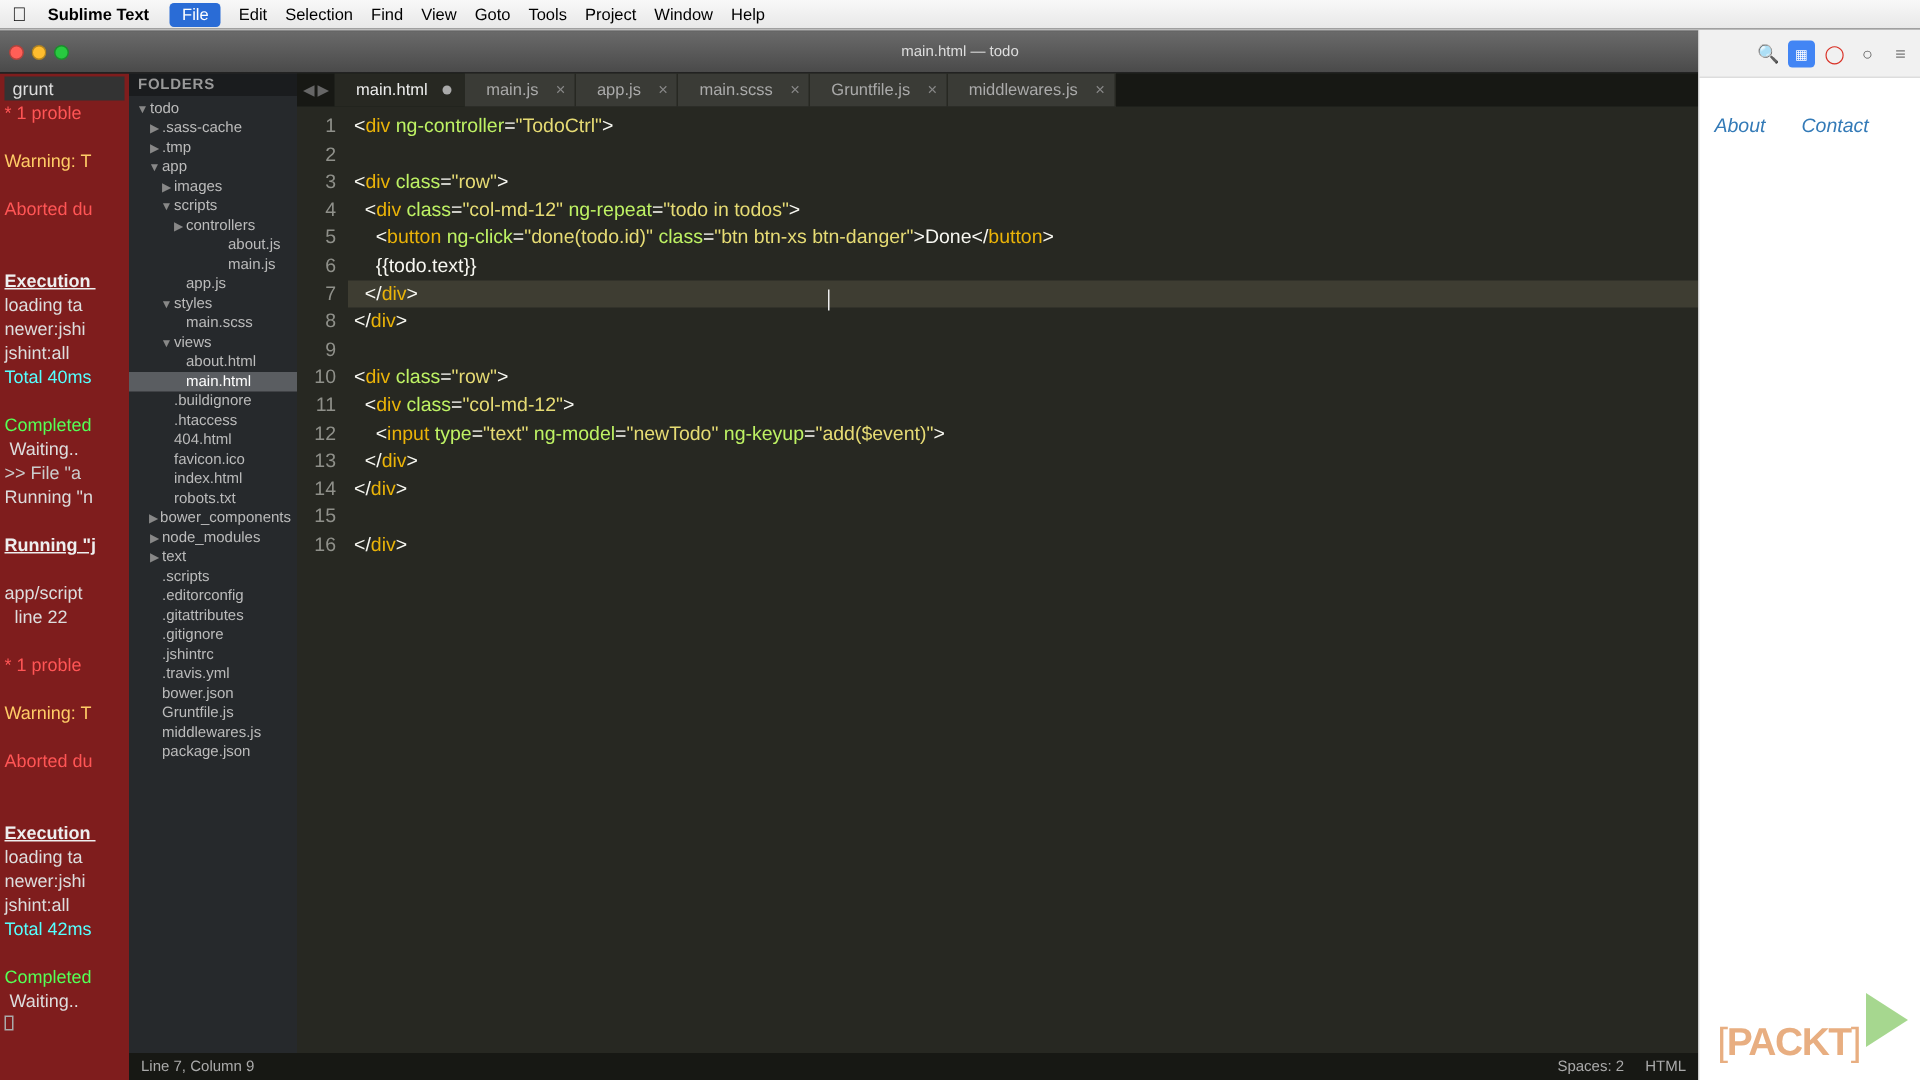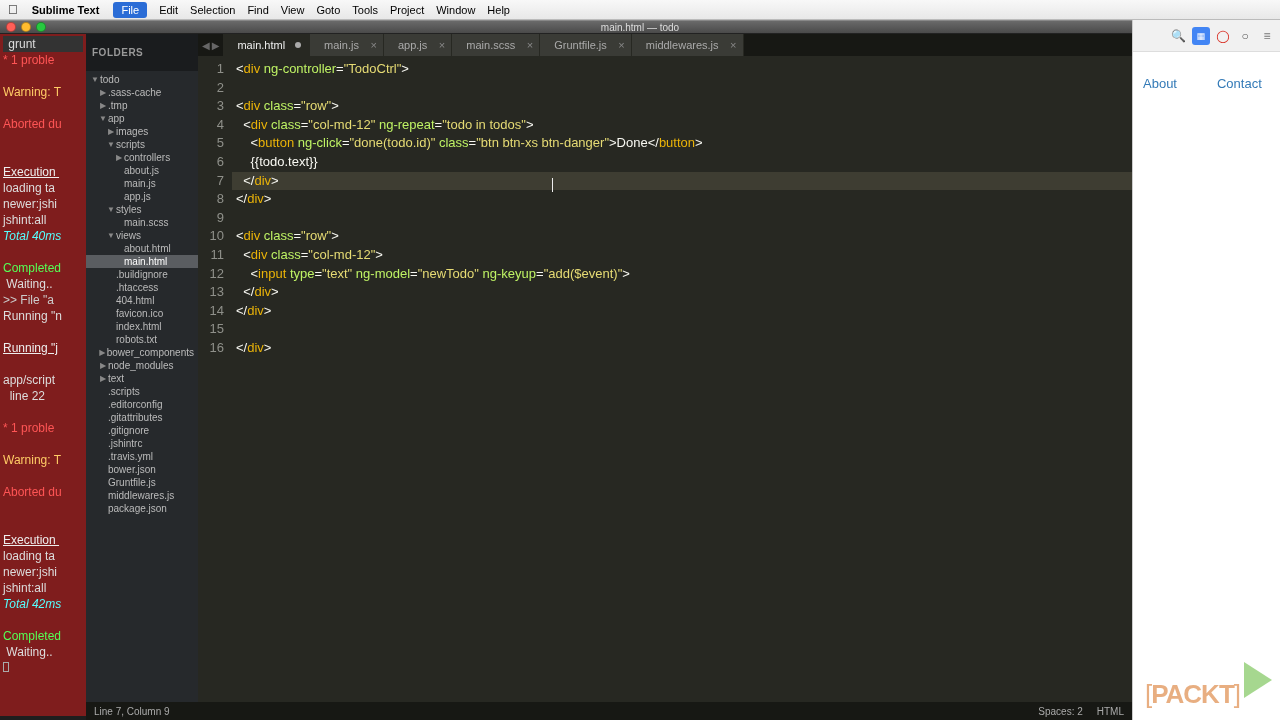--- a/index.html
+++ b/index.html
@@ -6,54 +6,54 @@
 body { width: 1280px; height: 720px; overflow: hidden; background: #1e1e1e; position: relative; }
 
 
 .mac-menu { height: 20px; background: linear-gradient(#f8f8f8,#e8e8e8); display: flex; align-items: center; font-size: 11px; color: #000; padding-left: 8px; gap: 14px; border-bottom: 1px solid #bbb; }
 .mac-menu .apple { font-size: 13px; }
 .mac-menu .app-name { font-weight: bold; }
 .mac-menu .menu-item { cursor: default; }
 .mac-menu .menu-item.active { background: #2a6cd6; color: #fff; padding: 2px 8px; border-radius: 3px; }
 
 
-.title-bar { height: 14px; background: linear-gradient(#6a6a6a,#4a4a4a); display: flex; align-items: center; justify-content: center; font-size: 10px; color: #ddd; position: relative; border-top: 1px solid #888; border-bottom: 1px solid #222; }
+.title-bar { height: 29px; background: linear-gradient(#6a6a6a,#4a4a4a); display: flex; align-items: center; justify-content: center; font-size: 10px; color: #ddd; position: relative; border-top: 1px solid #888; border-bottom: 1px solid #222; }
 .traffic { position: absolute; left: 6px; display: flex; gap: 5px; }
 .traffic span { width: 10px; height: 10px; border-radius: 50%; border: 0.5px solid rgba(0,0,0,0.3); }
 .traffic .r { background: #ff5f57; }
 .traffic .y { background: #ffbd2e; }
 .traffic .g { background: #28c940; }
 .expand-icon { position: absolute; right: 6px; color: #888; font-size: 10px; }
 
 
 .workspace { display: flex; height: calc(100% - 38px); }
 
 
 .terminal { width: 86px; background: #7f1d1d; color: #ddd; font-family: "Menlo","Consolas",monospace; font-size: 12px; line-height: 16px; padding: 2px 3px; overflow: hidden; white-space: pre; }
 .terminal .grunt { background:#333; padding:0 2px; }
 .terminal .err { color: #ff5555; }
 .terminal .warn { color: #ffcc66; }
-.terminal .ok { color: #55ffff; font-style: italic; }
+.terminal .ok { color: #55ffff; }
 .terminal .ok2 { color: #55ff55; }
-.terminal .run { text-decoration: underline; color:#eee; font-weight:normal;}
+.terminal .run { text-decoration: underline; color:#eee; font-weight:bold;}
 .terminal .file { color:#ccc; }
 .terminal .prompt { border:1px solid #aaa; width:6px; height:10px; display:inline-block; }
 
 
 .sidebar { width: 112px; background: #26292c; color: #bbb; font-size: 10px; overflow-y: auto; }
-.sidebar-header { background: #1a1c1e; color: #999; font-size: 10px; font-weight: bold; padding: 13px 6px; letter-spacing: 0.5px; }
+.sidebar-header { background: #1a1c1e; color: #999; font-size: 10px; font-weight: bold; padding: 2px 6px; letter-spacing: 0.5px; }
 .tree { padding: 2px 0; }
 .tree-item { padding: 1px 4px 1px 0; white-space: nowrap; display: flex; align-items: center; cursor: default; }
 .tree-item .arrow { width: 10px; text-align: center; color: #888; font-size: 8px; }
 .tree-item.active { background: #5a5d61; color: #fff; }
 .indent-0 { padding-left: 4px; }
 .indent-1 { padding-left: 12px; }
 .indent-2 { padding-left: 20px; }
 .indent-3 { padding-left: 28px; }
-.indent-4 { padding-left: 28px; }
+.indent-4 { padding-left: 56px; }
 
 
 .editor { flex: 1; background: #272822; display: flex; flex-direction: column; position: relative; }
 .tab-row { height: 22px; background: #171814; display: flex; align-items: stretch; position: relative; }
 .tab-nav { display:flex; align-items:center; padding:0 4px; gap:2px; }
 .tab-nav span { color:#666; font-size:10px; }
 .tab { display: flex; align-items: center; padding: 0 24px 0 14px; font-size: 11px; color: #aaa; background: #3a3b36; border-right: 1px solid #272822; position: relative; cursor: default; }
 .tab.active { background: #272822; color: #eee; }
 .tab .close { position: absolute; right: 6px; font-size: 11px; color: #888; }
 .tab .dirty { position:absolute; right:8px; width:6px; height:6px; border-radius:50%; background:#aaa; }
@@ -83,21 +83,21 @@
 
 
 .status-bar { height: 18px; background: #171814; color: #aaa; font-size: 10px; display: flex; align-items: center; justify-content: space-between; padding: 0 8px; position: absolute; bottom: 0; left: 86px; right: 148px; }
 .status-right { display:flex; gap:14px; }
 
 
 .browser-sliver { width: 148px; height: 100%; background: #f5f5f5; position: absolute; right: 0; top: 20px; border-left: 1px solid #ccc; }
 .browser-toolbar { height: 32px; background: #f1f1f1; border-bottom: 1px solid #ddd; display: flex; align-items: center; justify-content: flex-end; padding: 0 4px; gap: 4px; }
 .browser-toolbar .bicon { width: 18px; height: 18px; border-radius: 3px; display: flex; align-items: center; justify-content: center; font-size: 12px; }
 .browser-page { background: #fff; height: calc(100% - 32px); padding: 24px 10px; }
-.nav-links { display: flex; gap: 40px; font-size: 13px; }
+.nav-links { display: flex; gap: 24px; font-size: 13px; font-style: italic; }
 .nav-links a { color: #337ab7; text-decoration: none; }
 
 
 .packt-logo { position: absolute; right: 8px; bottom: 10px; display: flex; align-items: center; gap: 4px; opacity: 0.6; }
 .packt-text { font-family: sans-serif; font-weight: 300; font-size: 26px; color: #d97a2e; letter-spacing: -1px; margin-top: 30px; }
 .packt-text .b1 { color:#d97a2e; }
 .packt-text .b2 { color:#d97a2e; font-weight:600;}
 .packt-play { width: 0; height: 0; border-left: 28px solid #6cbe45; border-top: 18px solid transparent; border-bottom: 18px solid transparent; }
 </style>
 </head>

